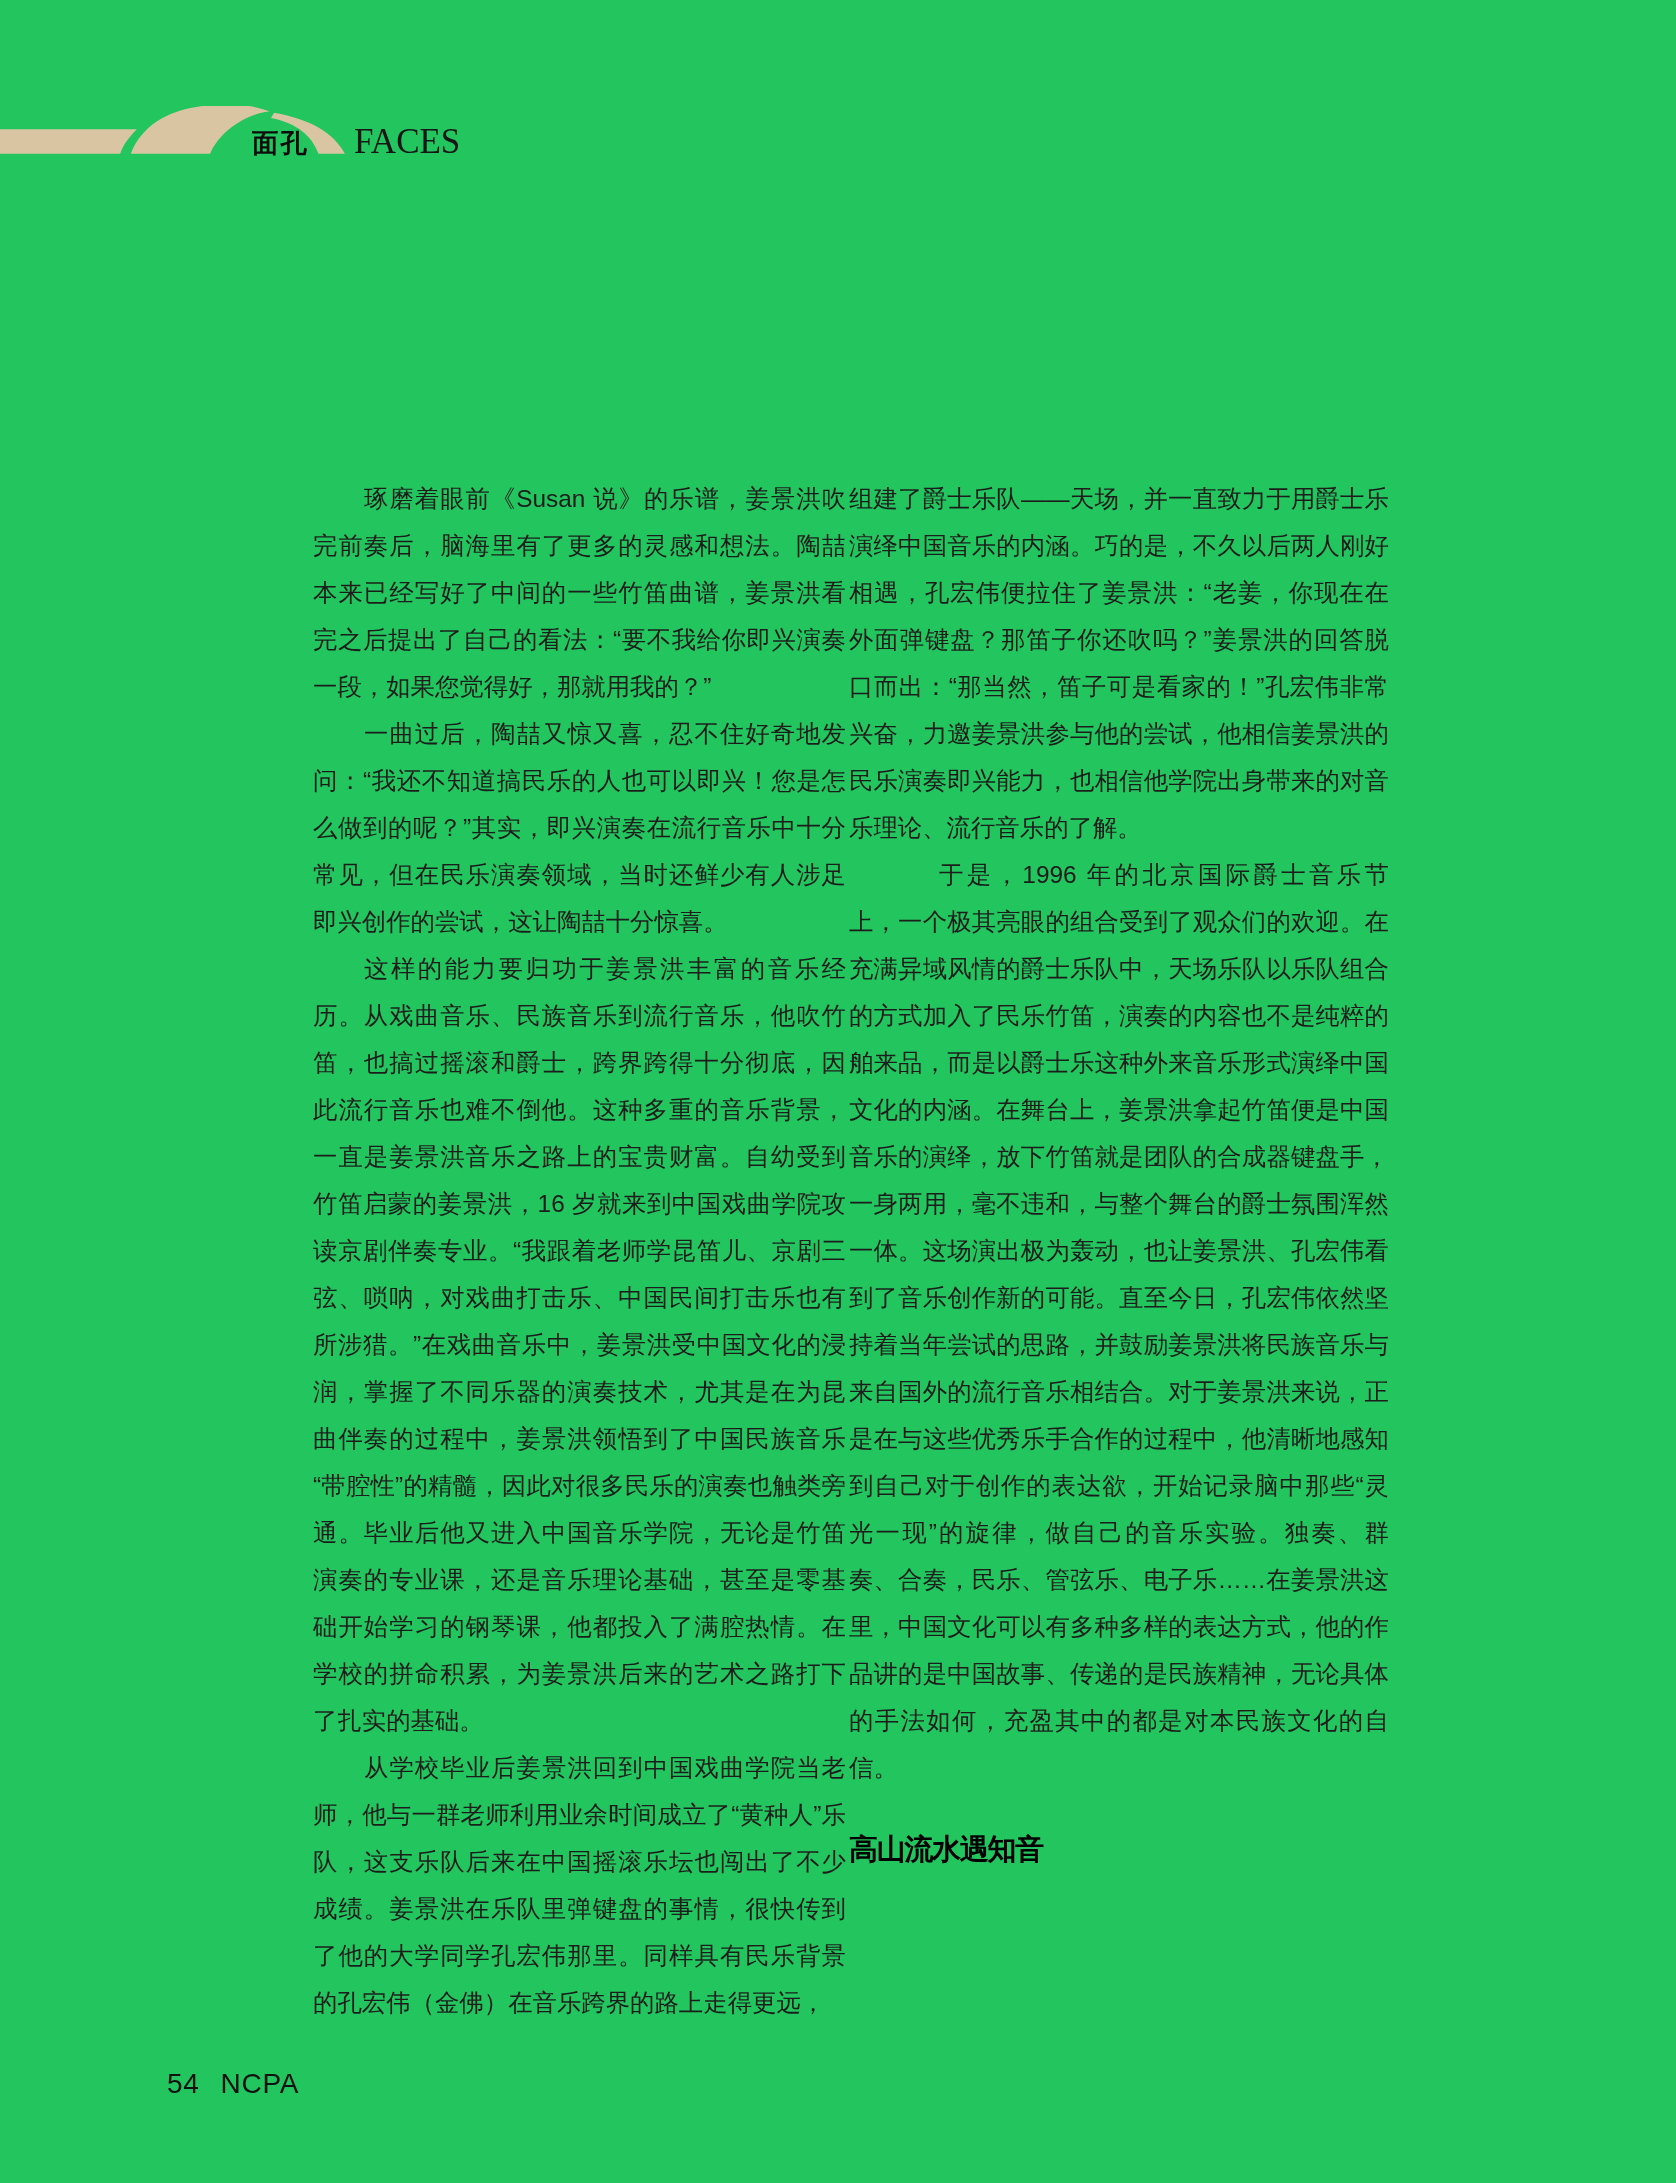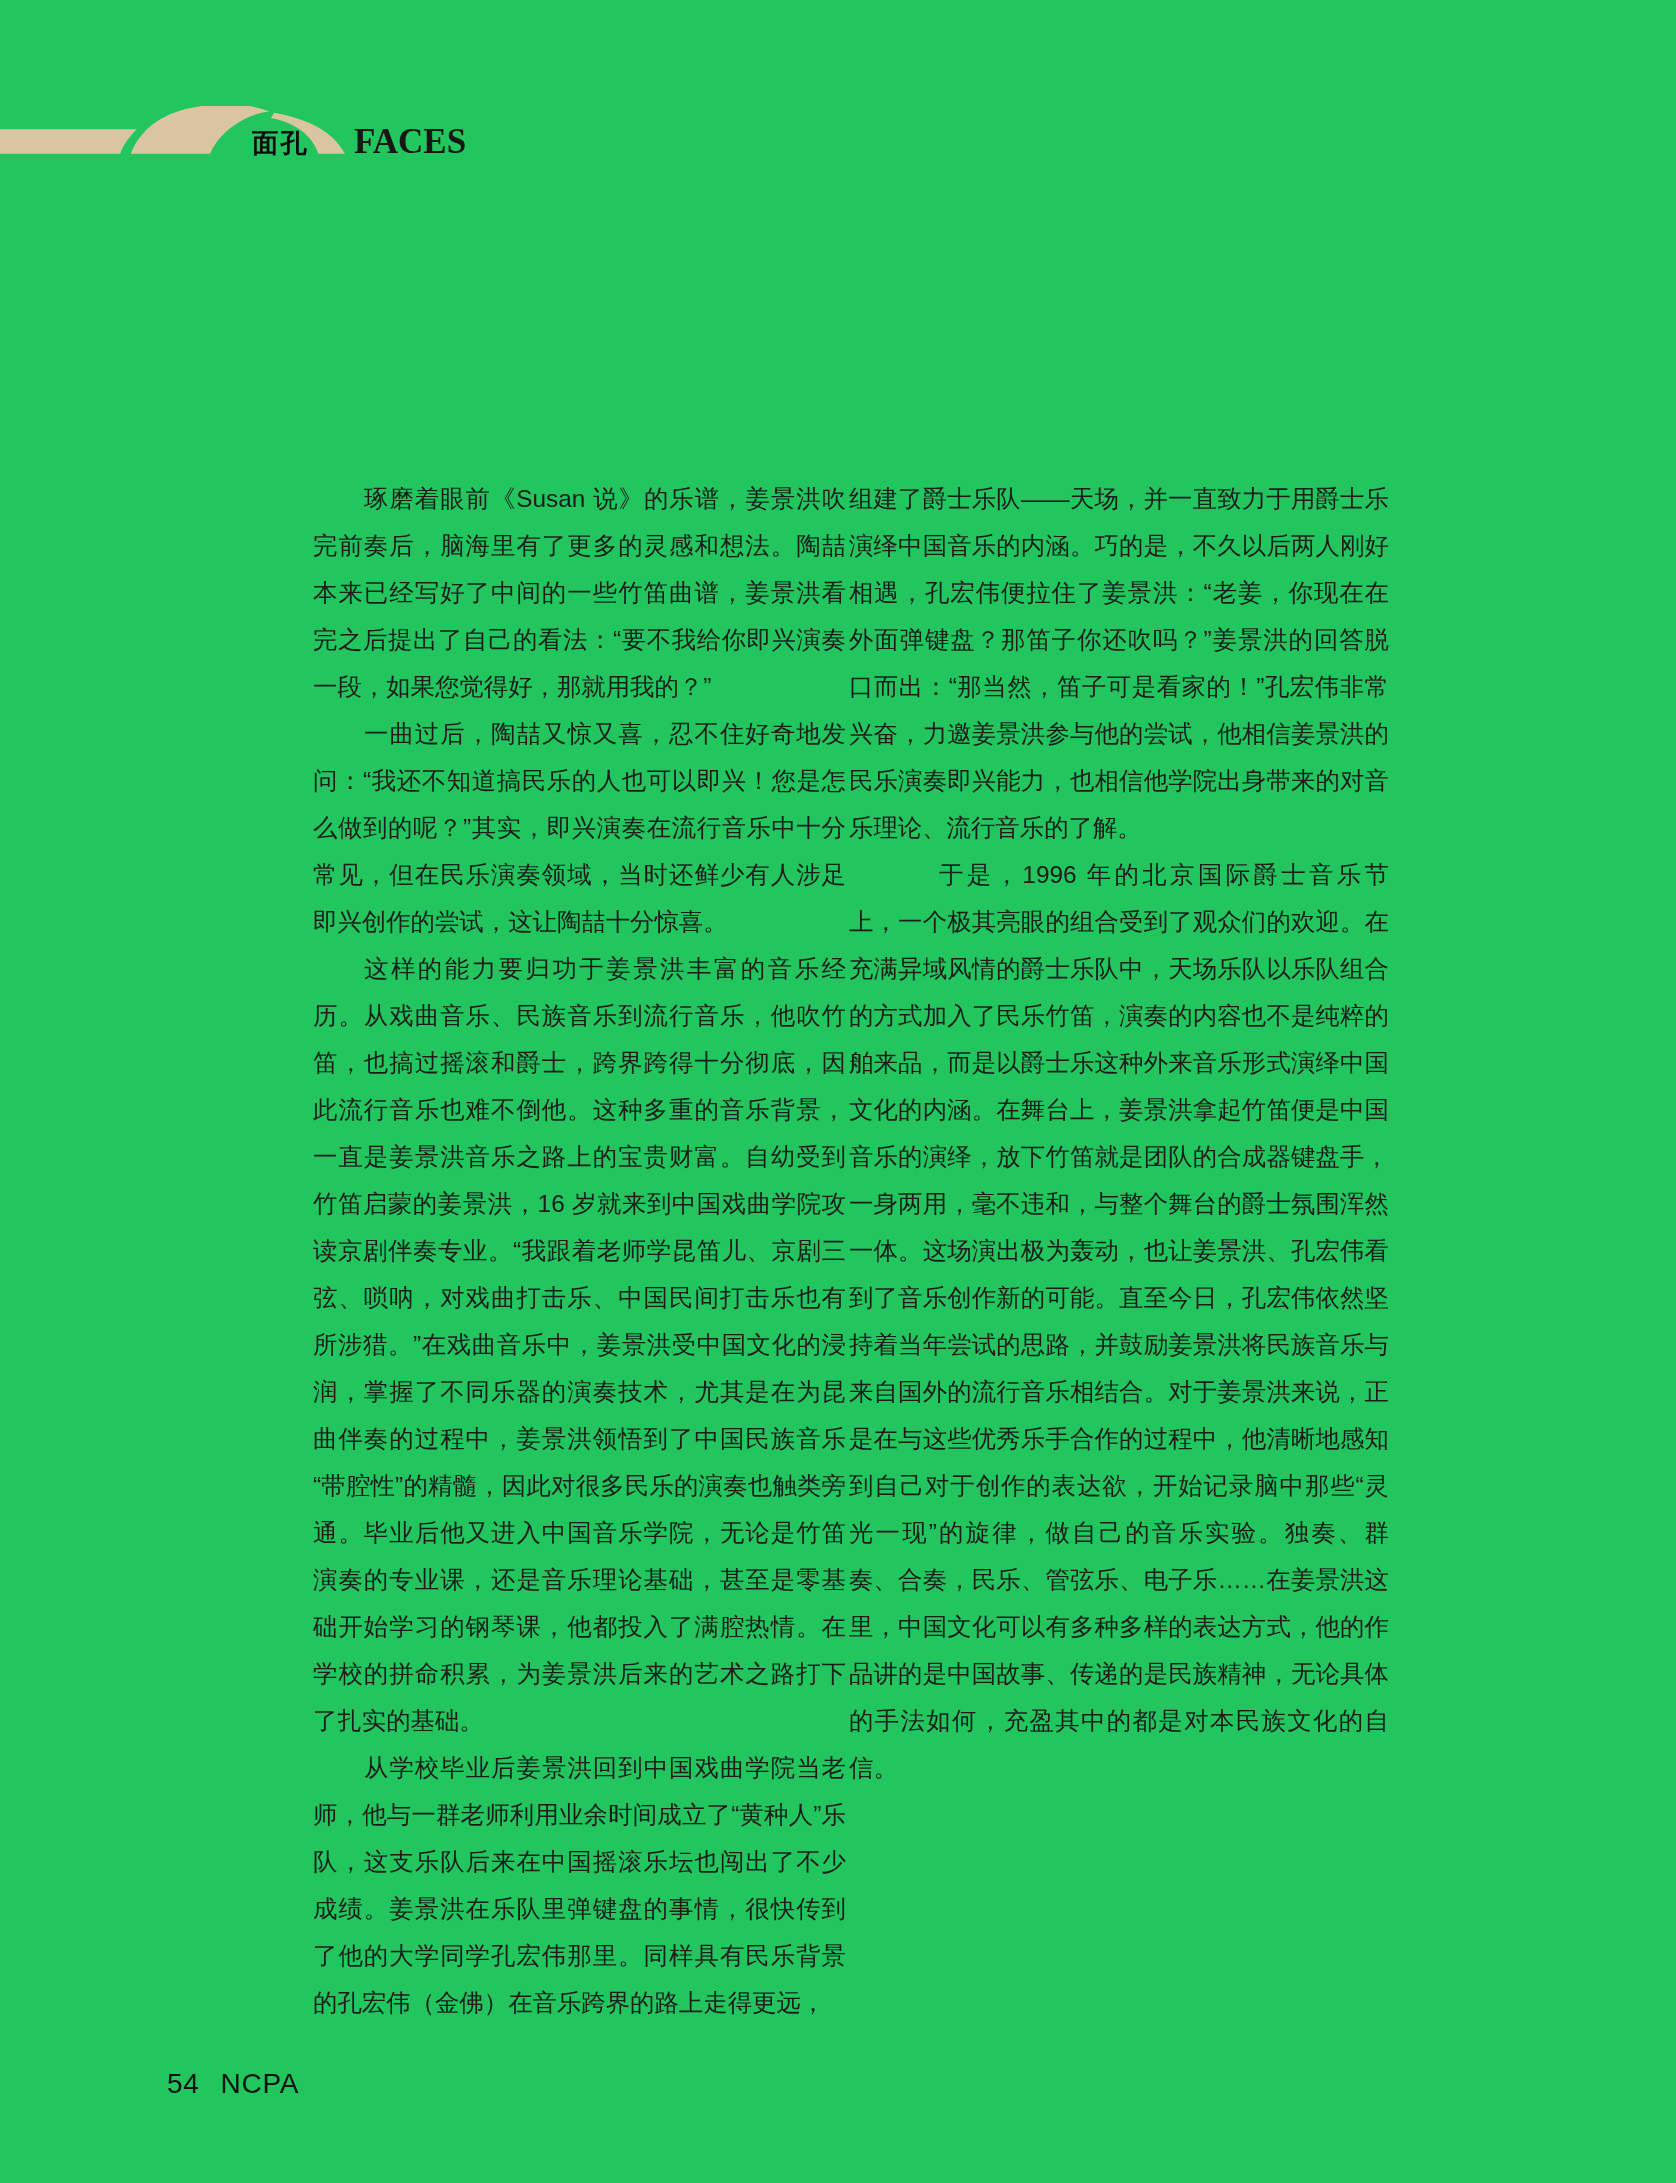--- a/index.html
+++ b/index.html
@@ -17,21 +17,21 @@
   .header-art{position:absolute;left:0;top:106px;width:370px;height:53px;}
   .header-cn{
     position:absolute;left:252px;top:129px;
     font-size:26.4px;line-height:28px;font-weight:700;
     letter-spacing:2px;color:#0c0c0c;white-space:nowrap;
   }
   .header-en{
     position:absolute;left:354px;top:125px;
     font-family:"Liberation Serif","DejaVu Serif",serif;
     font-size:35px;line-height:33px;color:#161616;
-    letter-spacing:0px;white-space:nowrap;font-weight:bold;
+    letter-spacing:0px;white-space:nowrap;
   }
 
   
   .col{
     position:absolute;top:475px;
     text-align:justify;
     color:#1c1c1c;
   }
   .col-left{left:269px;width:533px;font-size:24.4px;line-height:47px;margin-left:44px;}
   .col-right{left:849px;width:540px;font-size:24.4px;line-height:47px;}
@@ -81,20 +81,21 @@
         <p class="para indent">琢磨着眼前《Susan 说》的乐谱，姜景洪吹完前奏后，脑海里有了更多的灵感和想法。陶喆本来已经写好了中间的一些竹笛曲谱，姜景洪看完之后提出了自己的看法：“要不我给你即兴演奏一段，如果您觉得好，那就用我的？”</p>
         <p class="para indent">一曲过后，陶喆又惊又喜，忍不住好奇地发问：“我还不知道搞民乐的人也可以即兴！您是怎么做到的呢？”其实，即兴演奏在流行音乐中十分常见，但在民乐演奏领域，当时还鲜少有人涉足即兴创作的尝试，这让陶喆十分惊喜。</p>
         <p class="para indent">这样的能力要归功于姜景洪丰富的音乐经历。从戏曲音乐、民族音乐到流行音乐，他吹竹笛，也搞过摇滚和爵士，跨界跨得十分彻底，因此流行音乐也难不倒他。这种多重的音乐背景，一直是姜景洪音乐之路上的宝贵财富。自幼受到竹笛启蒙的姜景洪，16 岁就来到中国戏曲学院攻读京剧伴奏专业。“我跟着老师学昆笛儿、京剧三弦、唢呐，对戏曲打击乐、中国民间打击乐也有所涉猎。”在戏曲音乐中，姜景洪受中国文化的浸润，掌握了不同乐器的演奏技术，尤其是在为昆曲伴奏的过程中，姜景洪领悟到了中国民族音乐“带腔性”的精髓，因此对很多民乐的演奏也触类旁通。毕业后他又进入中国音乐学院，无论是竹笛演奏的专业课，还是音乐理论基础，甚至是零基础开始学习的钢琴课，他都投入了满腔热情。在学校的拼命积累，为姜景洪后来的艺术之路打下了扎实的基础。</p>
         <p class="para indent">从学校毕业后姜景洪回到中国戏曲学院当老师，他与一群老师利用业余时间成立了“黄种人”乐队，这支乐队后来在中国摇滚乐坛也闯出了不少成绩。姜景洪在乐队里弹键盘的事情，很快传到了他的大学同学孔宏伟那里。同样具有民乐背景的孔宏伟（金佛）在音乐跨界的路上走得更远，</p>
       </section>
     <section class="col col-right">
       <div id="right-before">
           <p class="para">组建了爵士乐队——天场，并一直致力于用爵士乐演绎中国音乐的内涵。巧的是，不久以后两人刚好相遇，孔宏伟便拉住了姜景洪：“老姜，你现在在外面弹键盘？那笛子你还吹吗？”姜景洪的回答脱口而出：“那当然，笛子可是看家的！”孔宏伟非常兴奋，力邀姜景洪参与他的尝试，他相信姜景洪的民乐演奏即兴能力，也相信他学院出身带来的对音乐理论、流行音乐的了解。</p>
           <p class="para indent">于是，1996 年的北京国际爵士音乐节上，一个极其亮眼的组合受到了观众们的欢迎。在充满异域风情的爵士乐队中，天场乐队以乐队组合的方式加入了民乐竹笛，演奏的内容也不是纯粹的舶来品，而是以爵士乐这种外来音乐形式演绎中国文化的内涵。在舞台上，姜景洪拿起竹笛便是中国音乐的演绎，放下竹笛就是团队的合成器键盘手，一身两用，毫不违和，与整个舞台的爵士氛围浑然一体。这场演出极为轰动，也让姜景洪、孔宏伟看到了音乐创作新的可能。直至今日，孔宏伟依然坚持着当年尝试的思路，并鼓励姜景洪将民族音乐与来自国外的流行音乐相结合。对于姜景洪来说，正是在与这些优秀乐手合作的过程中，他清晰地感知到自己对于创作的表达欲，开始记录脑中那些“灵光一现”的旋律，做自己的音乐实验。独奏、群奏、合奏，民乐、管弦乐、电子乐……在姜景洪这里，中国文化可以有多种多样的表达方式，他的作品讲的是中国故事、传递的是民族精神，无论具体的手法如何，充盈其中的都是对本民族文化的自信。</p>
         </div>
+      <h2 class="section-heading">高山流水遇知音</h2>
     </section>
   </main>
 
   <footer class="footer">
     <span>54</span><span class="abbr">NCPA</span>
   </footer>
 
 </div>
 
 

